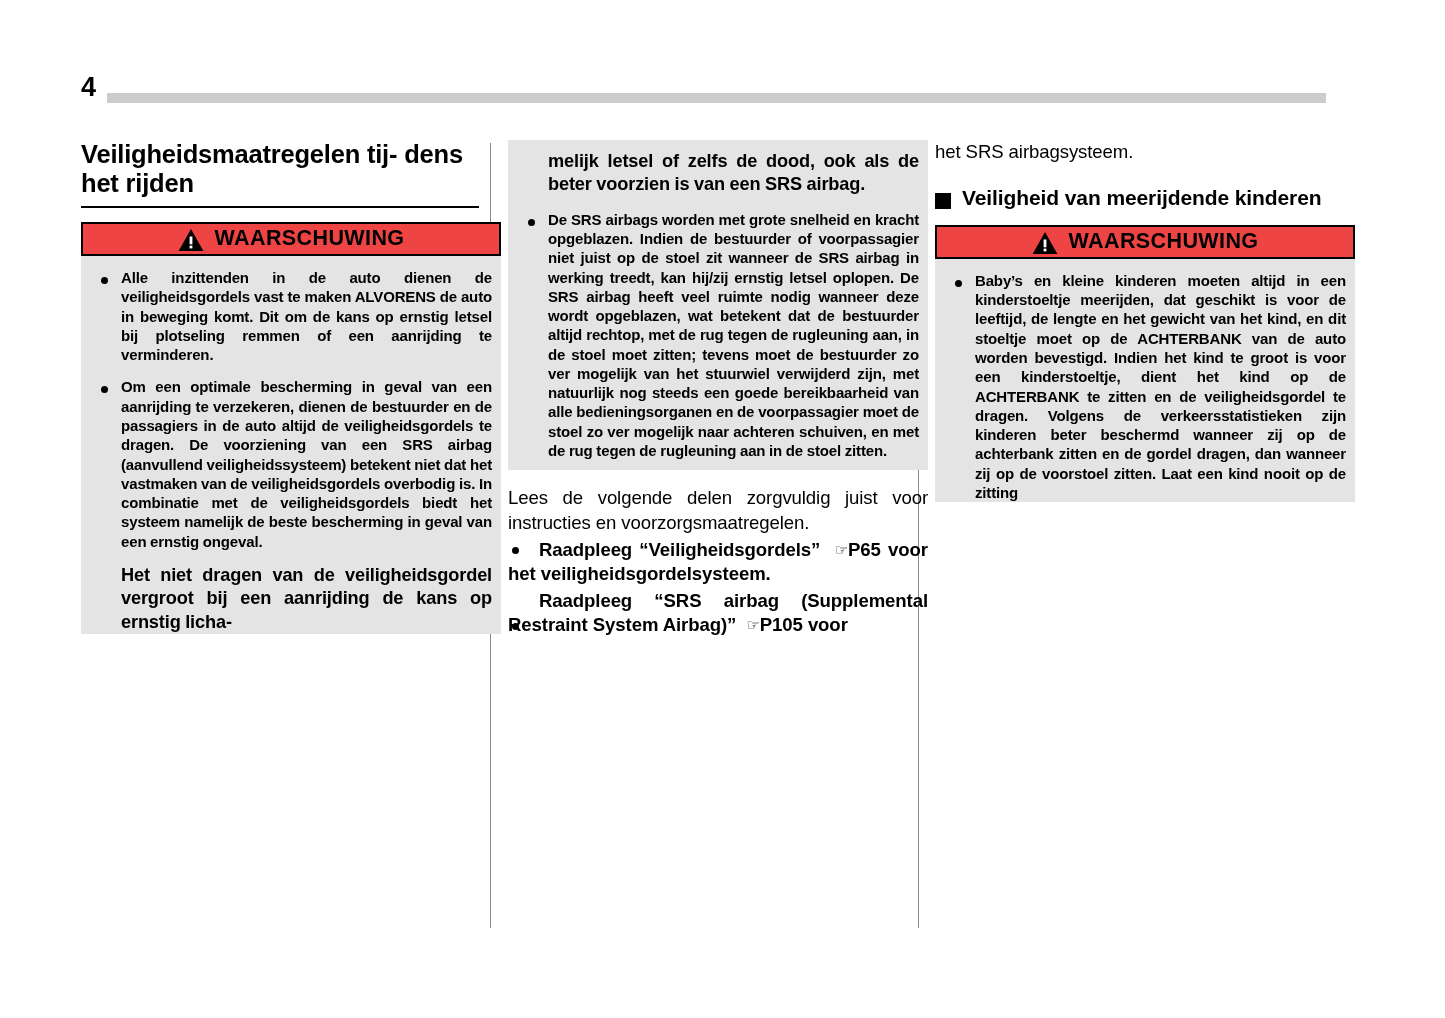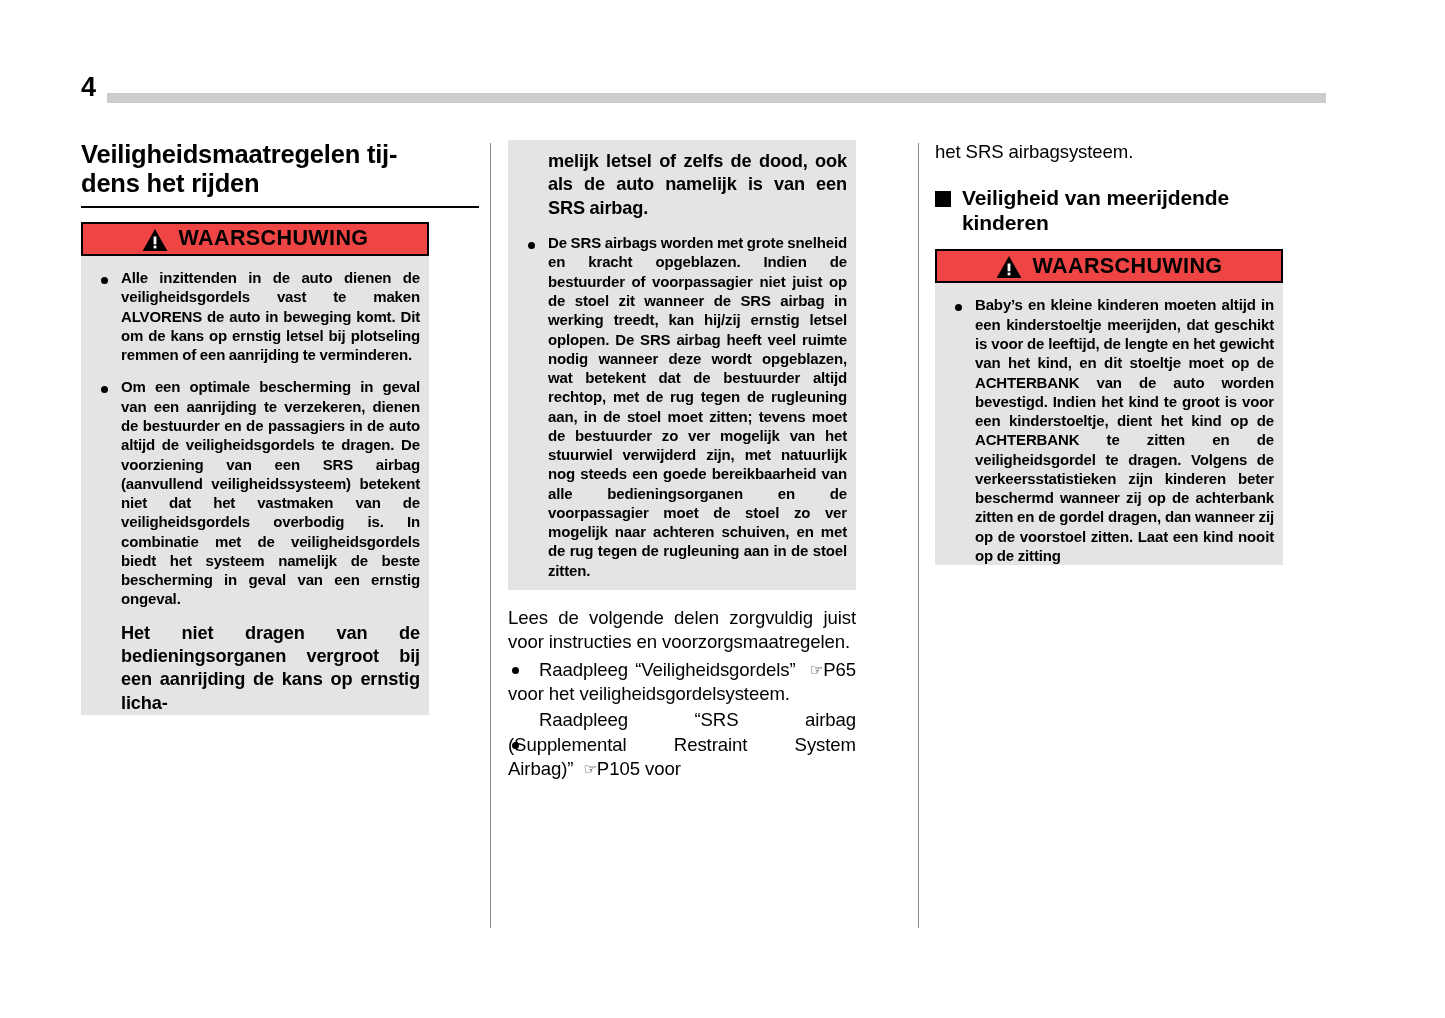--- a/index.html
+++ b/index.html
@@ -45,21 +45,21 @@
   .columns {
     position: absolute;
     left: 0;
     top: 140px;
     width: 1445px;
     height: 790px;
   }
   .col {
     position: absolute;
     top: 0;
-    width: 348px;
+    width: 420px;
   }
   .col-1 { left: 81px; }
   .col-2 { left: 508px; }
   .col-3 { left: 935px; }
 
   .divider {
     position: absolute;
     top: 3px;
     width: 1px;
     height: 785px;
@@ -78,21 +78,21 @@
     letter-spacing: -0.2px;
   }
   .title-rule {
     border-bottom: 2.5px solid #000;
     width: 398px;
     margin-bottom: 14px;
   }
 
   .sub-heading {
     display: flex;
-    align-items: flex-start;
+    align-items: center;
     font-size: 21px;
     font-weight: bold;
     line-height: 1.17;
     margin: 0 0 14px 0;
     letter-spacing: -0.1px;
   }
   .sub-heading .sq {
     flex: 0 0 auto;
     width: 16px;
     height: 16px;
@@ -181,20 +181,21 @@
     text-align: justify;
     margin: 0;
     letter-spacing: -0.1px;
   }
   .body-text.spaced { margin-top: 16px; }
 
   ul.plist {
     list-style: none;
     margin: 0;
     padding: 0;
+    font-weight: bold;
   }
   ul.plist > li {
     position: relative;
     padding-left: 0;
     font-size: 18.6px;
     line-height: 1.31;
     text-align: justify;
     text-indent: 31px;
     letter-spacing: -0.1px;
     margin: 0;
@@ -245,29 +246,29 @@
         </svg>
       </span>
       <span class="warn-label">WAARSCHUWING</span>
     </div>
 
     <div class="warn-body clipped">
       <ul class="wlist">
         <li>Alle inzittenden in de auto dienen de veiligheidsgordels vast te maken ALVORENS de auto in beweging komt. Dit om de kans op ernstig letsel bij plotseling remmen of een aanrijding te verminderen.</li>
         <li>Om een optimale bescherming in geval van een aanrijding te verzekeren, dienen de bestuurder en de passagiers in de auto altijd de veiligheidsgordels te dragen. De voorziening van een SRS airbag (aanvullend veiligheidssysteem) betekent niet dat het vastmaken van de veiligheidsgordels overbodig is. In combinatie met de veiligheidsgordels biedt het systeem namelijk de beste bescherming in geval van een ernstig ongeval.</li>
       </ul>
-      <p class="wpara">Het niet dragen van de bedieningsorganen vergroot bij een aanrijding de kans op ernstig licha-</p>
+      <p class="wpara">Het niet dragen van de veiligheidsgordel vergroot bij een aanrijding de kans op ernstig licha-</p>
     </div>
 
   </div>
 
   <div class="col col-2">
 
     <div class="warn-body" style="padding-top:10px;">
-      <div class="wpara" style="margin-top:0;">melijk letsel of zelfs de dood, ook als de auto namelijk is van een SRS airbag.</div>
+      <div class="wpara" style="margin-top:0;">melijk letsel of zelfs de dood, ook als de beter voorzien is van een SRS airbag.</div>
       <ul class="wlist" style="margin-top:13px;">
         <li>De SRS airbags worden met grote snelheid en kracht opgeblazen. Indien de bestuurder of voorpassagier niet juist op de stoel zit wanneer de SRS airbag in werking treedt, kan hij/zij ernstig letsel oplopen. De SRS airbag heeft veel ruimte nodig wanneer deze wordt opgeblazen, wat betekent dat de bestuurder altijd rechtop, met de rug tegen de rugleuning aan, in de stoel moet zitten; tevens moet de bestuurder zo ver mogelijk van het stuurwiel verwijderd zijn, met natuurlijk nog steeds een goede bereikbaarheid van alle bedieningsorganen en de voorpassagier moet de stoel zo ver mogelijk naar achteren schuiven, en met de rug tegen de rugleuning aan in de stoel zitten.</li>
       </ul>
     </div>
 
     <p class="body-text spaced">Lees de volgende delen zorgvuldig juist voor instructies en voorzorgsmaatregelen.</p>
 
     <ul class="plist" style="margin-top:3px;">
       <li>
         <span class="dot"></span><span>Raadpleeg “Veiligheidsgordels”</span><span class="nowrap">&nbsp; <span class="hand">☞</span><span>P65</span></span> <span>voor het veiligheidsgordelsysteem.</span>

